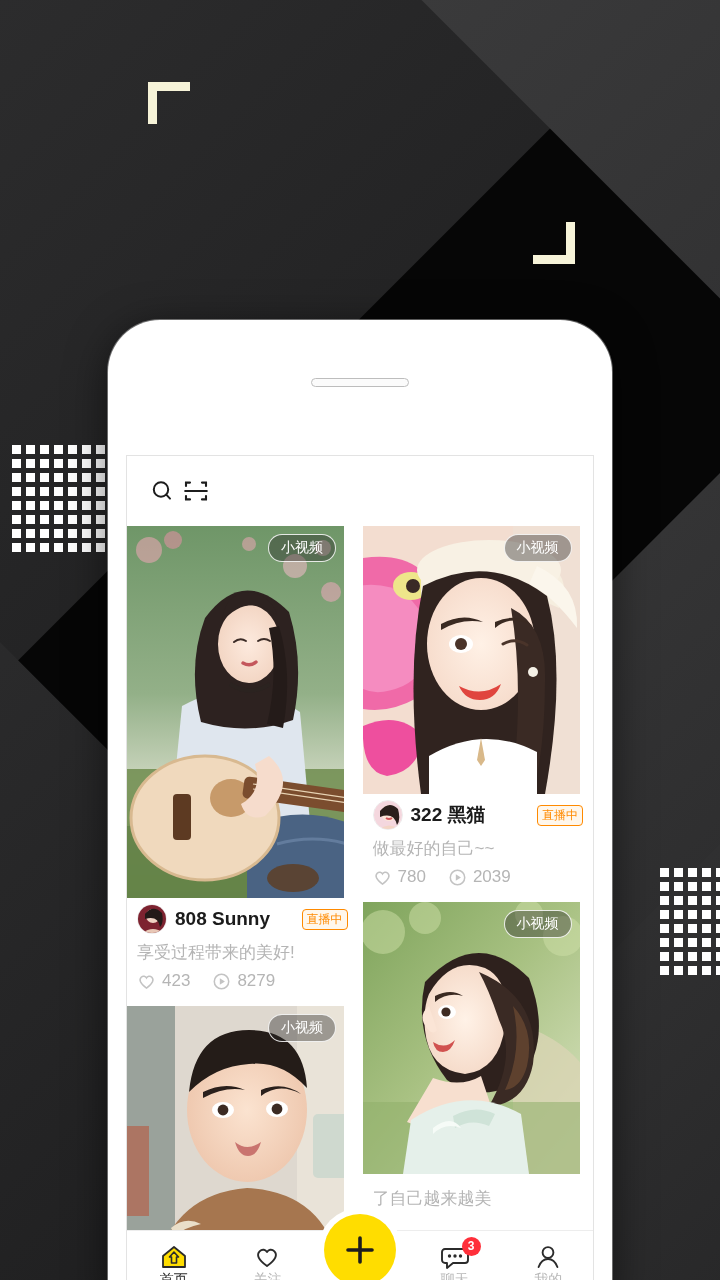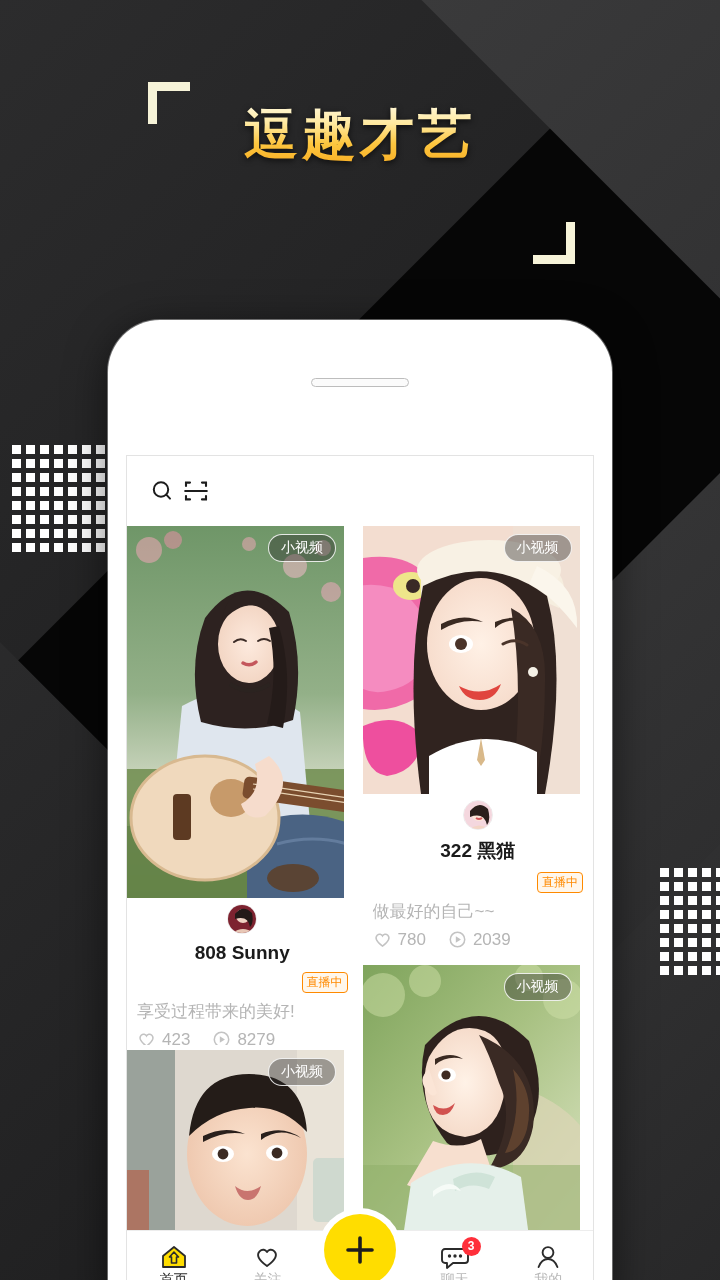--- a/index.html
+++ b/index.html
@@ -106,33 +106,33 @@
   .col { width:231px; display:flex; flex-direction:column; gap:5px; }
   .card { background:#fff; position:relative; overflow:hidden; }
   .thumb { position:relative; width:217px; overflow:hidden; }
   .pill {
     position:absolute; right:8px; top:8px; z-index:3;
     padding:4px 12px; border-radius:14px;
     background:rgba(40,40,40,.40); border:1px solid rgba(255,255,255,.85);
     color:#fff; font-size:14px; white-space:nowrap;
   }
   .meta { padding:6px 10px 10px 10px; }
-  .who { display:flex; align-items:center; gap:8px;flex-direction:column; }
+  .who { display:flex; align-items:center; gap:8px; }
   .avatar {
     width:30px; height:30px; border-radius:50%; overflow:hidden; flex:none;
     border:1px solid rgba(0,0,0,.08); position:relative;
   }
   .uname { font-size:19px; color:#1b1b1b; font-weight:bold; white-space:nowrap; overflow:hidden; }
   .live {
     margin-left:auto; flex:none; font-size:12px; color:#ff8a00;
     border:1px solid #ff8a00; border-radius:4px; padding:1px 4px; background:#fff7ec; white-space:nowrap;
   }
   .cap { margin-top:7px; font-size:17px; color:#b5b5b5; white-space:nowrap; overflow:hidden; }
   .stats { margin-top:7px; display:flex; align-items:center; gap:22px; font-size:17px; color:#b5b5b5; }
-  .stat { display:flex; align-items:flex-start; gap:6px; }
+  .stat { display:flex; align-items:flex-end; gap:6px; }
 
   
   .bottomnav {
     position:absolute; left:0; bottom:0; width:468px; height:70px;
     background:#fff; border-top:1px solid #ededed;
     display:flex; align-items:center; z-index:20;
   }
   .nav-item { flex:1; display:flex; flex-direction:column; align-items:center; gap:2px; }
   .nav-label { font-size:14px; color:#b8b8b8; }
   .nav-item.active .nav-label { color:#2b2b2b; }
@@ -276,21 +276,20 @@
       <span class="dot" style="left: 42px; top: 84px;"></span>
       <span class="dot" style="left: 56px; top: 84px;"></span>
       <span class="dot" style="left: 0px; top: 98px;"></span>
       <span class="dot" style="left: 14px; top: 98px;"></span>
       <span class="dot" style="left: 28px; top: 98px;"></span>
       <span class="dot" style="left: 42px; top: 98px;"></span>
       <span class="dot" style="left: 56px; top: 98px;"></span>
     </div>
 
   <div class="headline">
-    <div class="hl2">逗趣才艺</div>
   </div>
 
   <div id="phone">
     <div class="speaker"></div>
 
     <div id="screen">
 
       <div class="topbar">
         <div class="tb-icon">
           <svg width="26" height="26" viewBox="0 0 26 26">

